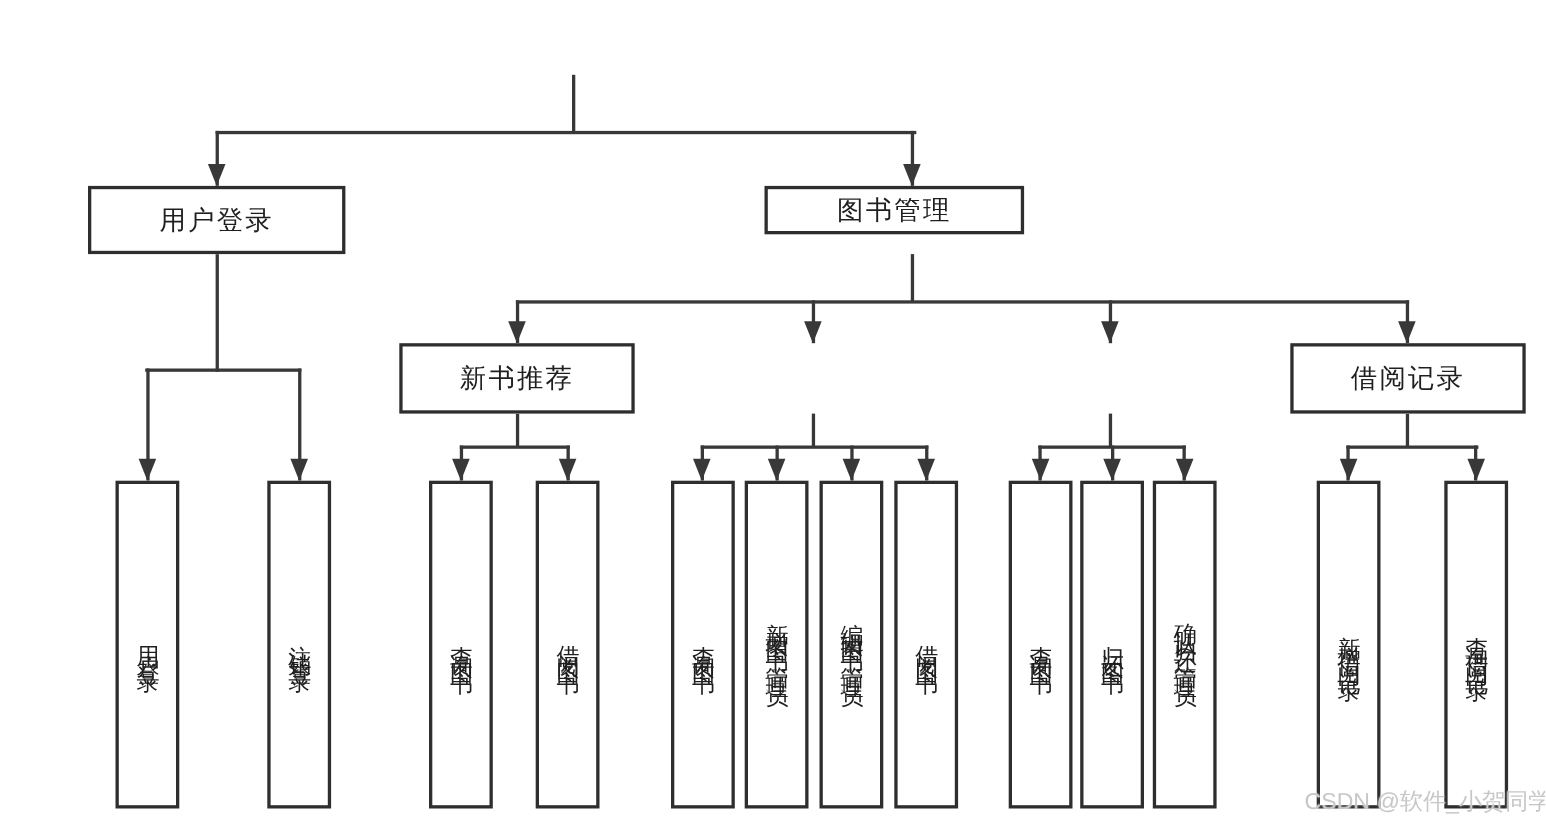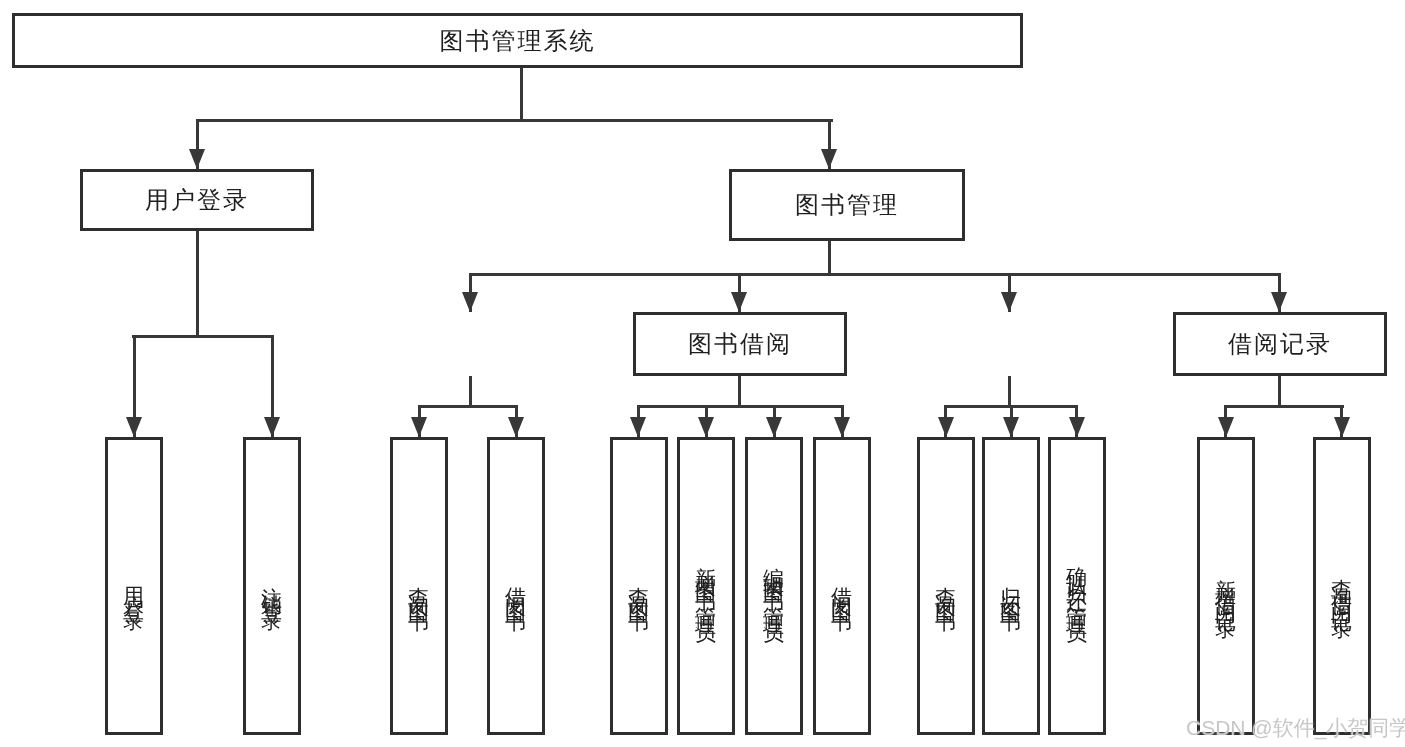--- a/index.html
+++ b/index.html
@@ -61,35 +61,32 @@
     text-shadow: 0 0 2px #ffffff;
     white-space: nowrap;
     z-index: 5;
   }
 </style>
 </head>
 <body>
 
 <div class="canvas">
 
-  <div class="box" style="left:12px;top:13px;width:1011px;height:55px">
-    <span>图书管理系统</span>
-  </div>
 
   <div class="line" style="left:520px;top:68px;width:3px;height:52px"></div>
   <div class="line" style="left:196px;top:119px;width:637px;height:3px"></div>
   <div class="line" style="left:196px;top:119px;width:3px;height:50px"></div>
   <div class="arrow" style="left:189px;top:149px"></div>
   <div class="line" style="left:828px;top:119px;width:3px;height:50px"></div>
   <div class="arrow" style="left:821px;top:149px"></div>
 
   <div class="box" style="left:80px;top:169px;width:234px;height:62px">
     <span>用户登录</span>
   </div>
-  <div class="box" style="left:729px;top:169px;width:236px;height:72px">
+  <div class="box" style="left:695px;top:169px;width:236px;height:44px">
     <span>图书管理</span>
   </div>
 
   <div class="line" style="left:196px;top:231px;width:3px;height:107px"></div>
   <div class="line" style="left:132px;top:335px;width:142px;height:3px"></div>
   <div class="line" style="left:133px;top:335px;width:3px;height:102px"></div>
   <div class="arrow" style="left:126px;top:417px"></div>
   <div class="line" style="left:271px;top:335px;width:3px;height:102px"></div>
   <div class="arrow" style="left:264px;top:417px"></div>
 
@@ -97,22 +94,22 @@
   <div class="line" style="left:469px;top:273px;width:812px;height:3px"></div>
   <div class="line" style="left:469px;top:273px;width:3px;height:39px"></div>
   <div class="arrow" style="left:462px;top:292px"></div>
   <div class="line" style="left:738px;top:273px;width:3px;height:39px"></div>
   <div class="arrow" style="left:731px;top:292px"></div>
   <div class="line" style="left:1008px;top:273px;width:3px;height:39px"></div>
   <div class="arrow" style="left:1001px;top:292px"></div>
   <div class="line" style="left:1278px;top:273px;width:3px;height:39px"></div>
   <div class="arrow" style="left:1271px;top:292px"></div>
 
-  <div class="box" style="left:633px;top:312px;width:214px;height:64px">
-    <span>图书借阅</span>
+  <div class="box" style="left:363px;top:312px;width:214px;height:64px">
+    <span>新书推荐</span>
   </div>
   <div class="box" style="left:1173px;top:312px;width:214px;height:64px">
     <span>借阅记录</span>
   </div>
 
   <div class="line" style="left:469px;top:376px;width:3px;height:31px"></div>
   <div class="line" style="left:418px;top:405px;width:100px;height:3px"></div>
   <div class="line" style="left:418px;top:405px;width:3px;height:32px"></div>
   <div class="arrow" style="left:411px;top:417px"></div>
   <div class="line" style="left:515px;top:405px;width:3px;height:32px"></div>

